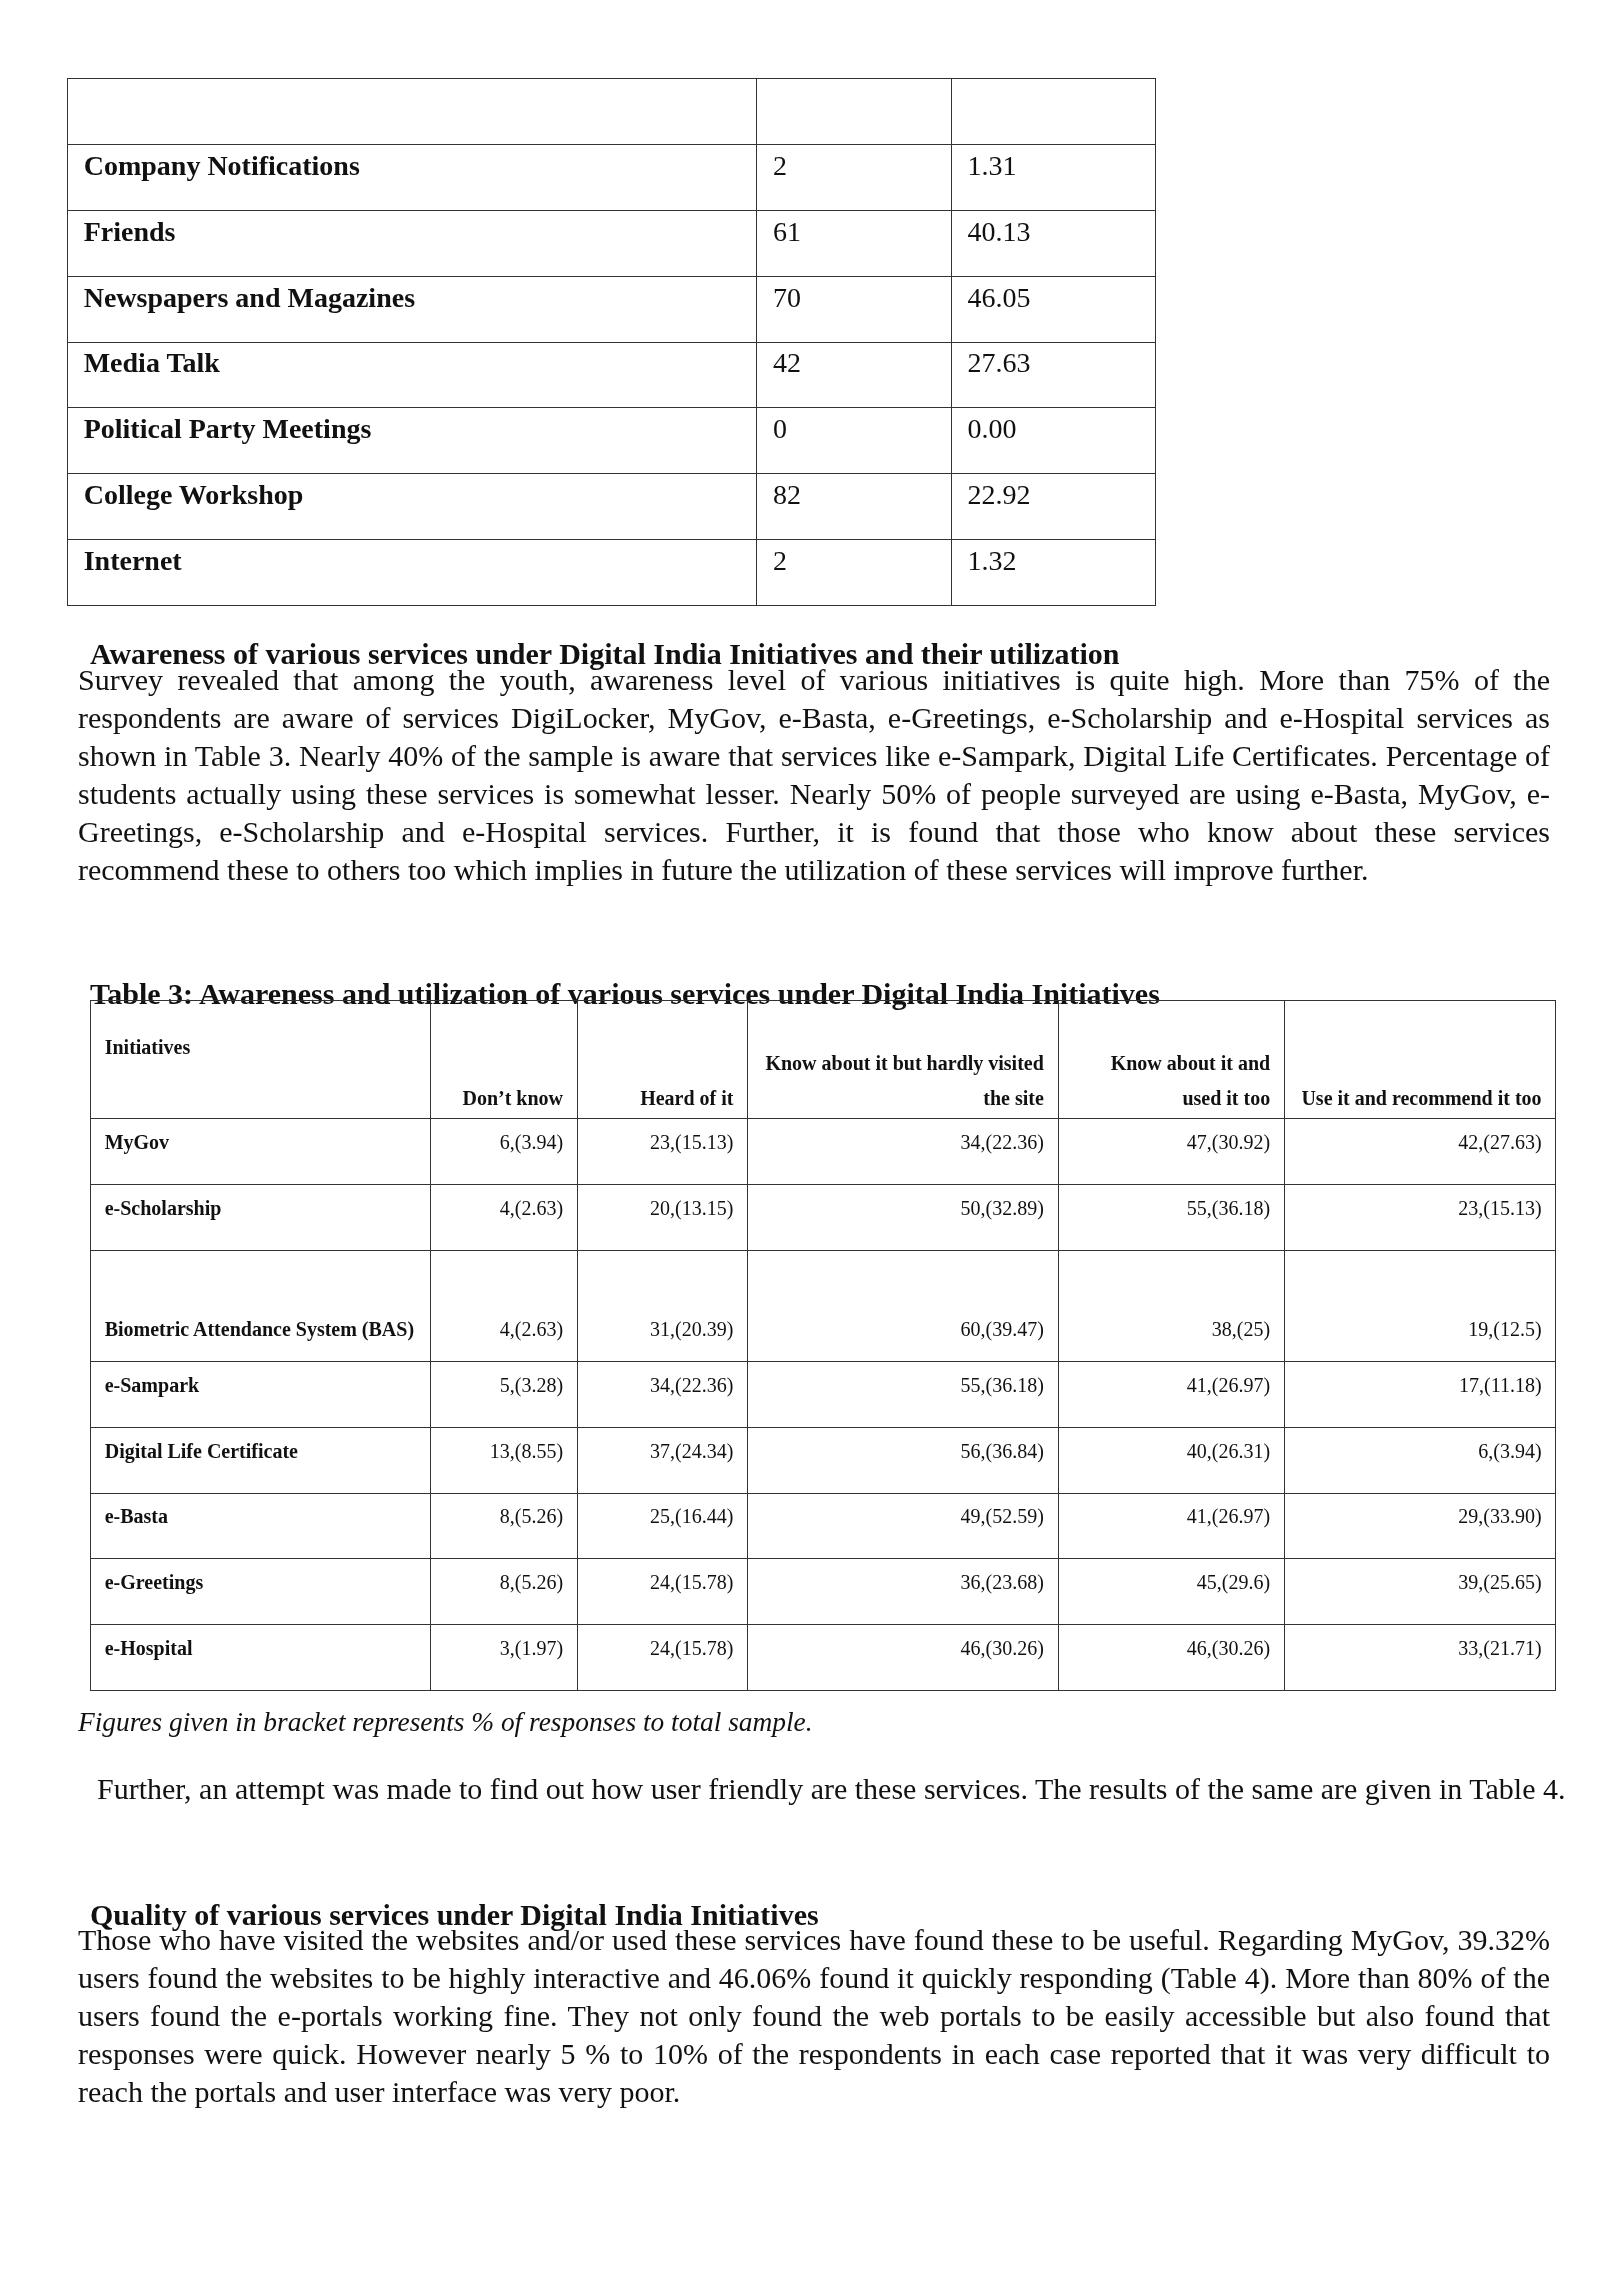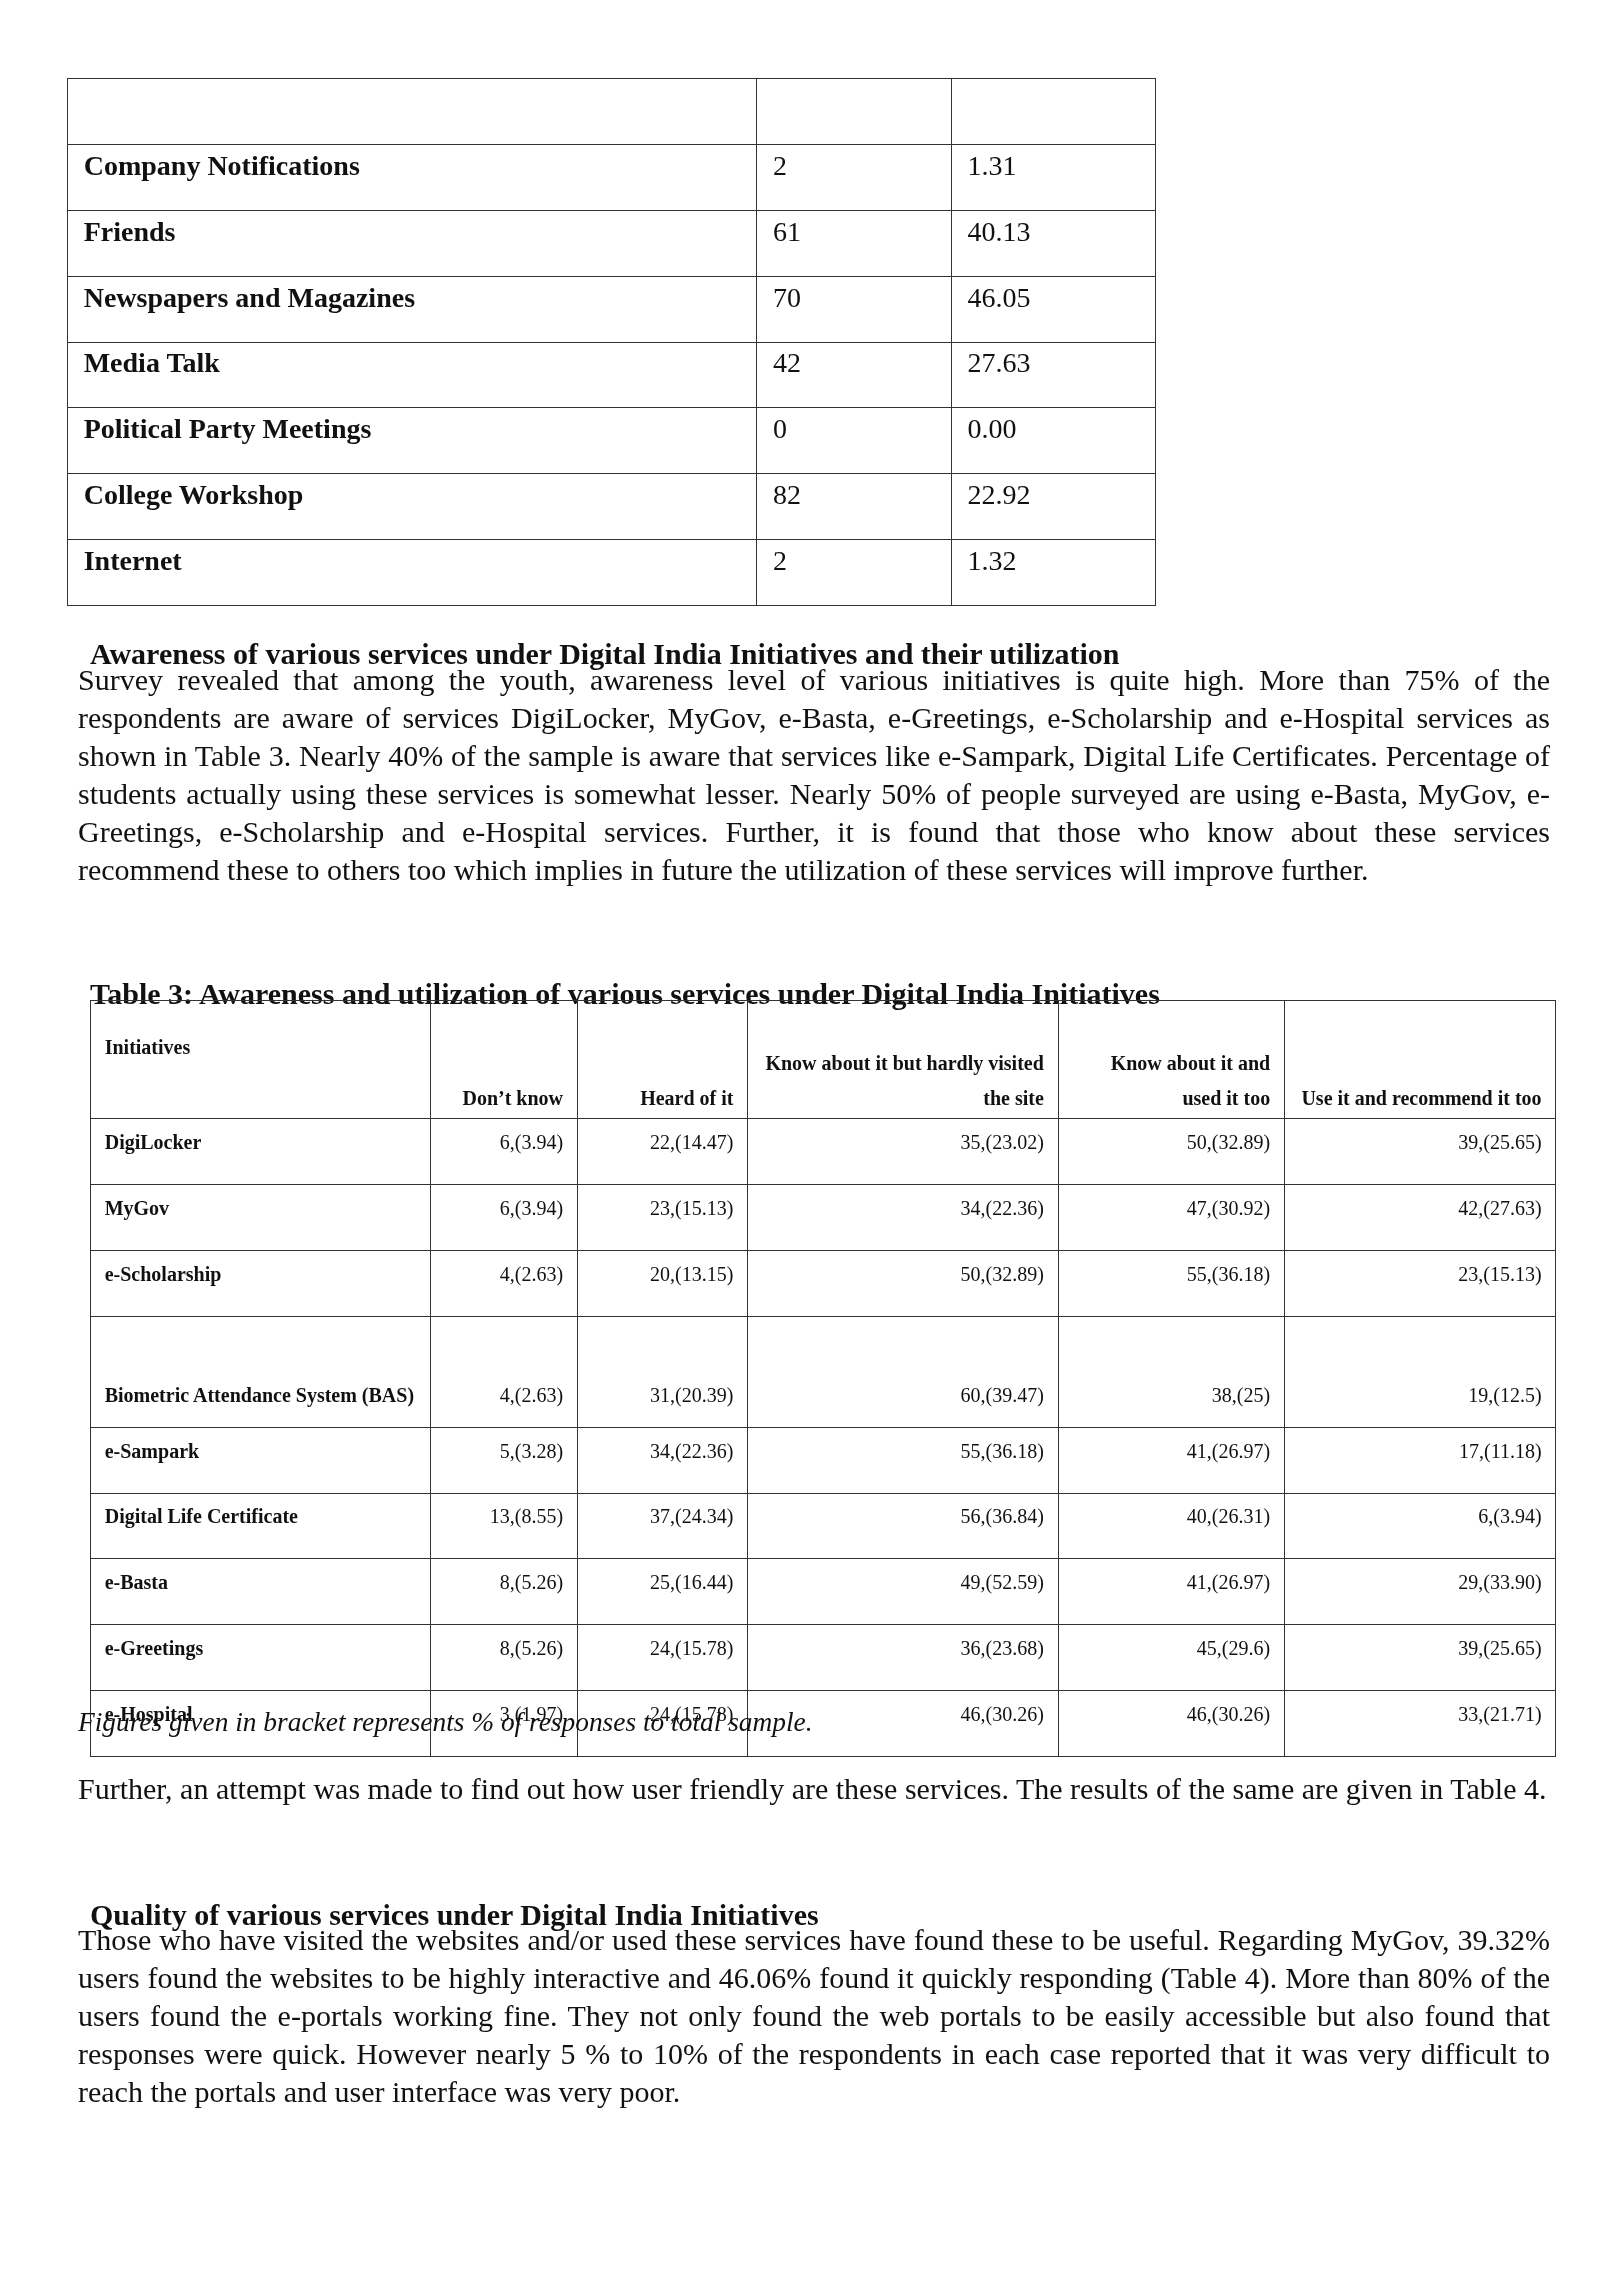--- a/index.html
+++ b/index.html
@@ -79,28 +79,20 @@
   <tbody>
       <tr>
     <th class="first" style="width:312px;">Initiatives</th>
     <th style="width:118px;">Don’t know</th>
     <th style="width:142px;">Heard of it</th>
     <th style="width:282px;">Know about it but hardly visited the site</th>
     <th style="width:198px;">Know about it and used it too</th>
     <th style="width:243px;">Use it and recommend it too</th>
   </tr>
   <tr>
-    <td class="name">DigiLocker</td>
-    <td>6,(3.94)</td>
-    <td>22,(14.47)</td>
-    <td>35,(23.02)</td>
-    <td>50,(32.89)</td>
-    <td>39,(25.65)</td>
-  </tr>
-  <tr>
     <td class="name">MyGov</td>
     <td>6,(3.94)</td>
     <td>23,(15.13)</td>
     <td>34,(22.36)</td>
     <td>47,(30.92)</td>
     <td>42,(27.63)</td>
   </tr>
   <tr>
     <td class="name">e-Scholarship</td>
     <td>4,(2.63)</td>
@@ -155,17 +147,17 @@
     <td>24,(15.78)</td>
     <td>46,(30.26)</td>
     <td>46,(30.26)</td>
     <td>33,(21.71)</td>
   </tr>
 </tbody>
   </table>
 
 <p class="note">Figures given in bracket represents % of responses to total sample.</p>
 
-<p class="p" style="top:1770px;">Further, an attempt was made to find out how user friendly are these services. The results of the same are given in Table 4.</p>
+<p class="p" style="top:1770px;margin-left:19px;">Further, an attempt was made to find out how user friendly are these services. The results of the same are given in Table 4.</p>
 
 <h3 class="h" style="top:1884px;">Quality of various services under Digital India Initiatives</h3>
 <p class="p" style="top:1921px;">Those who have visited the websites and/or used these services have found these to be useful. Regarding MyGov, 39.32% users found the websites to be highly interactive and 46.06% found it quickly responding (Table 4). More than 80% of the users found the e-portals working fine. They not only found the web portals to be easily accessible but also found that responses were quick. However nearly 5 % to 10% of the respondents in each case reported that it was very difficult to reach the portals and user interface was very poor.</p>
 
 
 </body></html>

